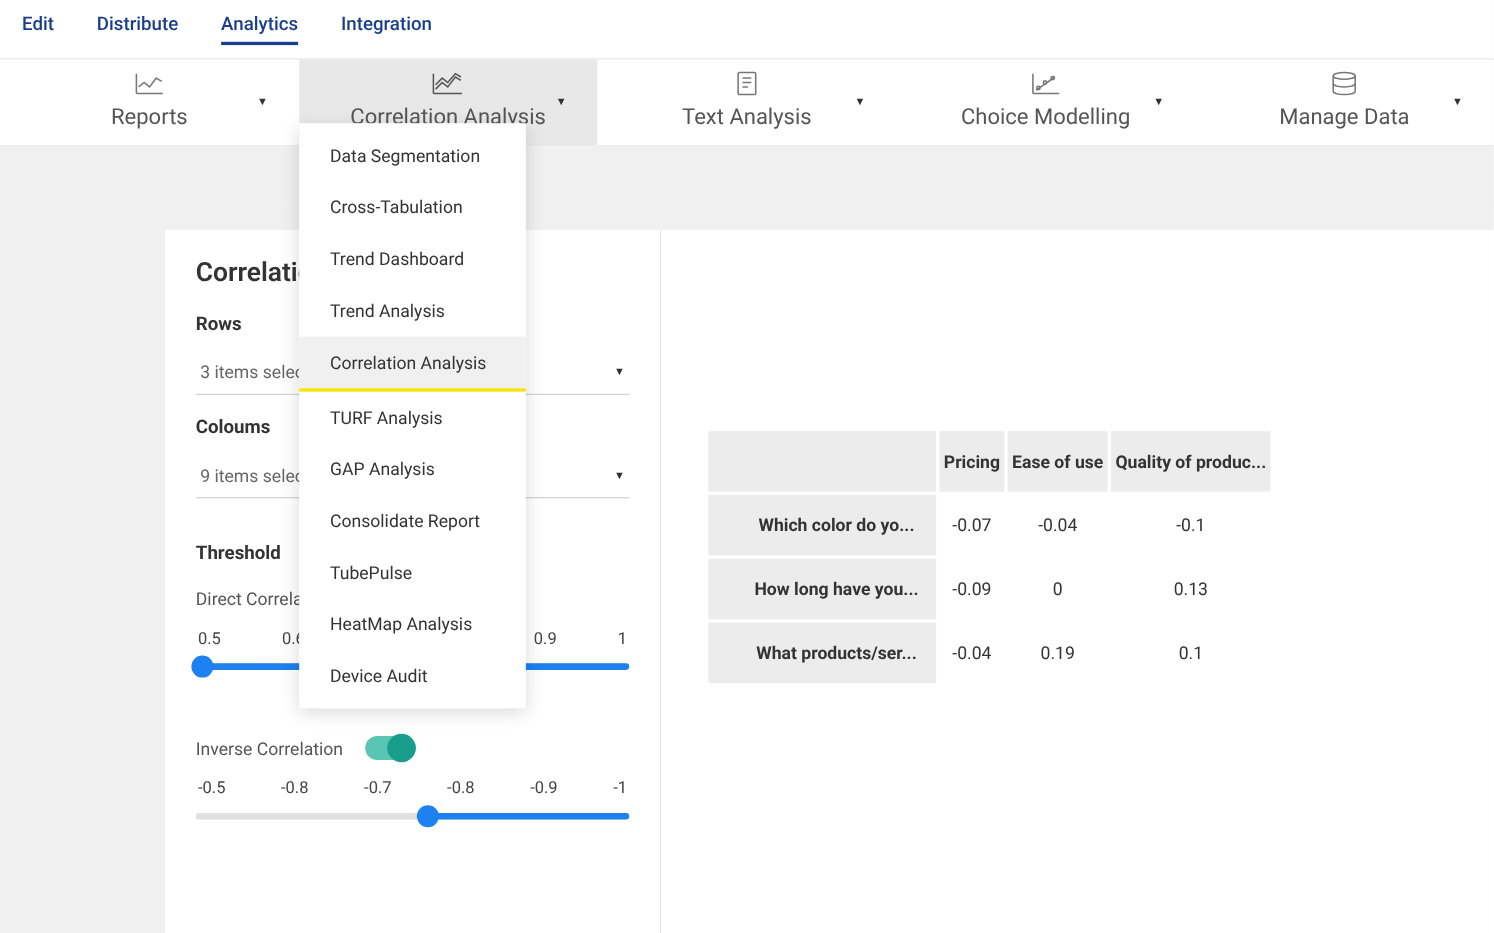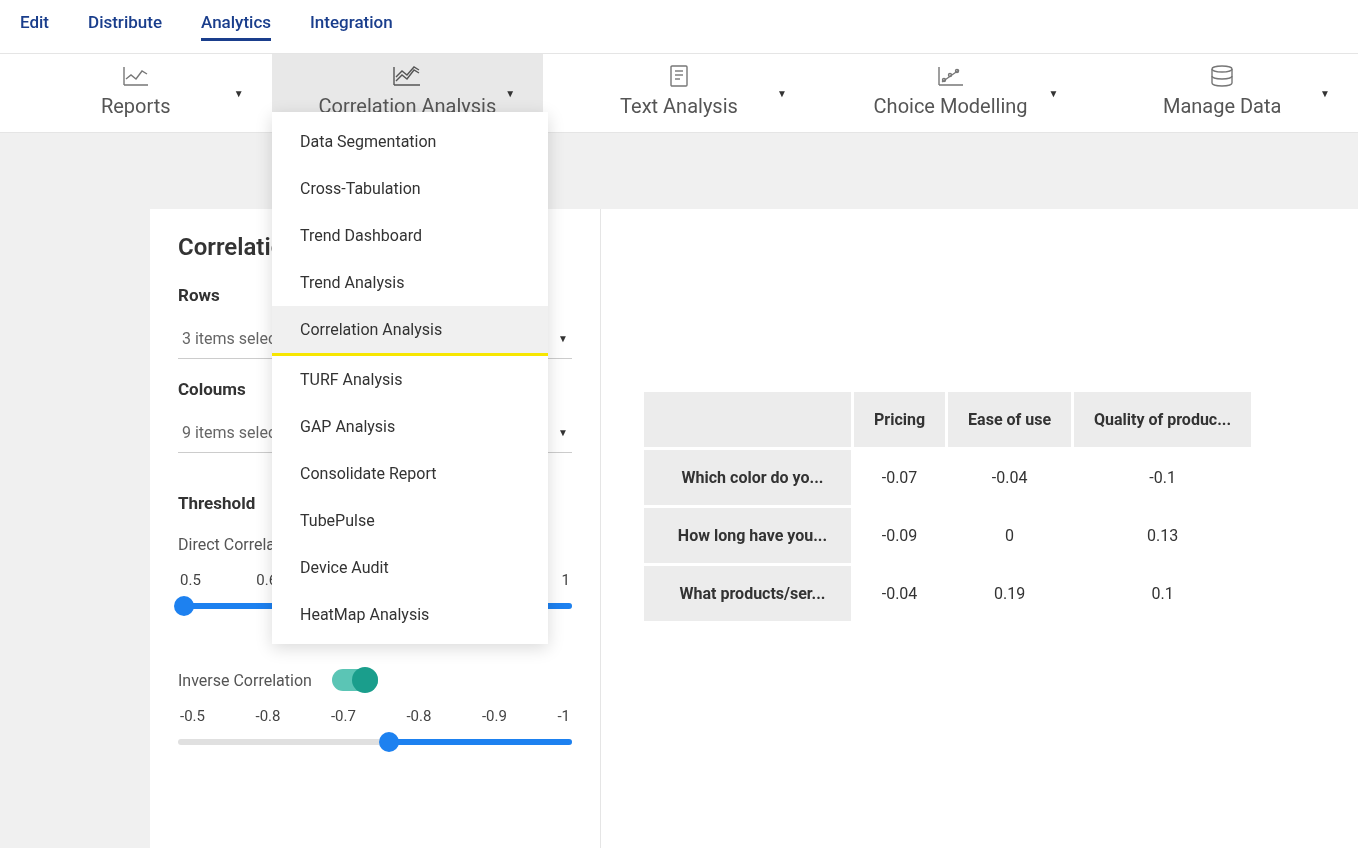--- a/index.html
+++ b/index.html
@@ -9,21 +9,21 @@
 .top-tab { color: #1a3e8c; font-size: 17px; font-weight: 500; cursor: pointer; padding-bottom: 6px; }
 .top-tab.active { border-bottom: 3px solid #1a3e8c; }
 
 .toolbar { display: flex; border-bottom: 1px solid #e5e5e5; }
 .toolbar-item { flex: 1; display: flex; flex-direction: column; align-items: center; padding: 10px 0 14px; position: relative; cursor: pointer; }
 .toolbar-item.selected { background: #e8e8e8; }
 .toolbar-label { font-size: 20px; color: #555; margin-top: 6px; }
 .toolbar-caret { position: absolute; right: 28px; top: 50%; transform: translateY(-50%); font-size: 10px; color: #333; }
 .toolbar-icon { height: 24px; display: flex; align-items: center; justify-content: center; }
 
-.dropdown { position: absolute; left: 272px; top: 112px; width: 276px; background: #fff; box-shadow: 0 4px 16px rgba(0,0,0,0.15); z-index: 100; padding: 6px 0; }
+.dropdown { position: absolute; left: 272px; top: 112px; width: 206px; background: #fff; box-shadow: 0 4px 16px rgba(0,0,0,0.15); z-index: 100; padding: 6px 0; }
 .dropdown-item { padding: 14px 28px; font-size: 16px; color: #333; cursor: pointer; }
 .dropdown-item.highlighted { background: #f0f0f0; border-bottom: 3px solid #f7e600; }
 
 .content { display: flex; padding: 20px 0 0 0; background: #f0f0f0; min-height: 735px; }
 .panel { background: #fff; margin-left: 150px; width: 450px; padding: 24px 28px; }
 .panel h2 { font-size: 24px; font-weight: 600; color: #333; margin-bottom: 24px; }
 .field-label { font-size: 17px; font-weight: 700; color: #333; margin-top: 20px; margin-bottom: 14px; }
 .select-like { display: flex; justify-content: space-between; align-items: center; border-bottom: 1px solid #ccc; padding: 10px 4px; font-size: 16px; color: #666; cursor: pointer; margin-bottom: 10px; }
 .select-like .caret { font-size: 10px; color: #333; }
 
@@ -32,21 +32,21 @@
 .toggle { width: 46px; height: 22px; border-radius: 11px; background: #5bc5b5; position: relative; cursor: pointer; }
 .toggle .knob { position: absolute; right: 0; top: -2px; width: 26px; height: 26px; border-radius: 50%; background: #1a9e8c; }
 
 .slider-ticks { display: flex; justify-content: space-between; font-size: 15px; color: #444; margin-top: 16px; padding: 0 2px; }
 .slider-track { position: relative; height: 6px; background: #e0e0e0; border-radius: 3px; margin-top: 14px; }
 .slider-fill { position: absolute; height: 6px; background: #1d81f0; border-radius: 3px; }
 .slider-thumb { position: absolute; top: -7px; width: 20px; height: 20px; border-radius: 50%; background: #1d81f0; cursor: pointer; }
 
 .table-area { flex: 1; background: #fff; padding: 30px 0 0 40px; border-left: 1px solid #e5e5e5; margin-left: 0; }
 .corr-table { border-collapse: collapse; }
-.corr-table th, .corr-table td { padding: 18px 20px; font-size: 16px; text-align: center; border: 3px solid #fff; }
+.corr-table th, .corr-table td { padding: 18px 4px; font-size: 16px; text-align: center; border: 3px solid #fff; }
 .corr-table th { font-weight: 700; color: #333; background: #ececec; }
 .corr-table th.corner { background: #ececec; width: 210px; }
 .corr-table td.rowhead { font-weight: 700; text-align: center; background: #ececec; width: 210px; padding-left: 30px; }
 .corr-table td.val { color: #333; }
 
 .spacer-gray { height: 56px; background: #f0f0f0; }
 </style>
 </head>
 <body>
 
@@ -209,15 +209,15 @@
 <div class="dropdown">
   <div class="dropdown-item">Data Segmentation</div>
   <div class="dropdown-item">Cross-Tabulation</div>
   <div class="dropdown-item">Trend Dashboard</div>
   <div class="dropdown-item">Trend Analysis</div>
   <div class="dropdown-item highlighted">Correlation Analysis</div>
   <div class="dropdown-item">TURF Analysis</div>
   <div class="dropdown-item">GAP Analysis</div>
   <div class="dropdown-item">Consolidate Report</div>
   <div class="dropdown-item">TubePulse</div>
+  <div class="dropdown-item">HeatMap Analysis</div>
   <div class="dropdown-item">Device Audit</div>
-  <div class="dropdown-item">HeatMap Analysis</div>
 </div>
 
 </body></html>

